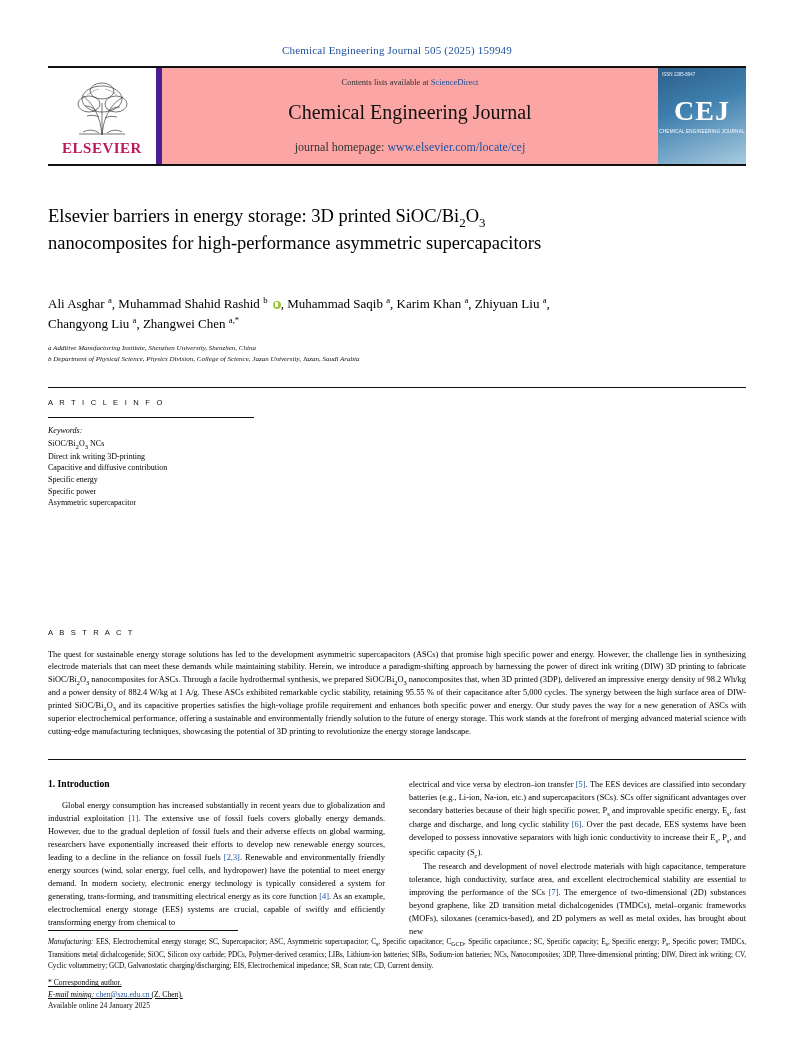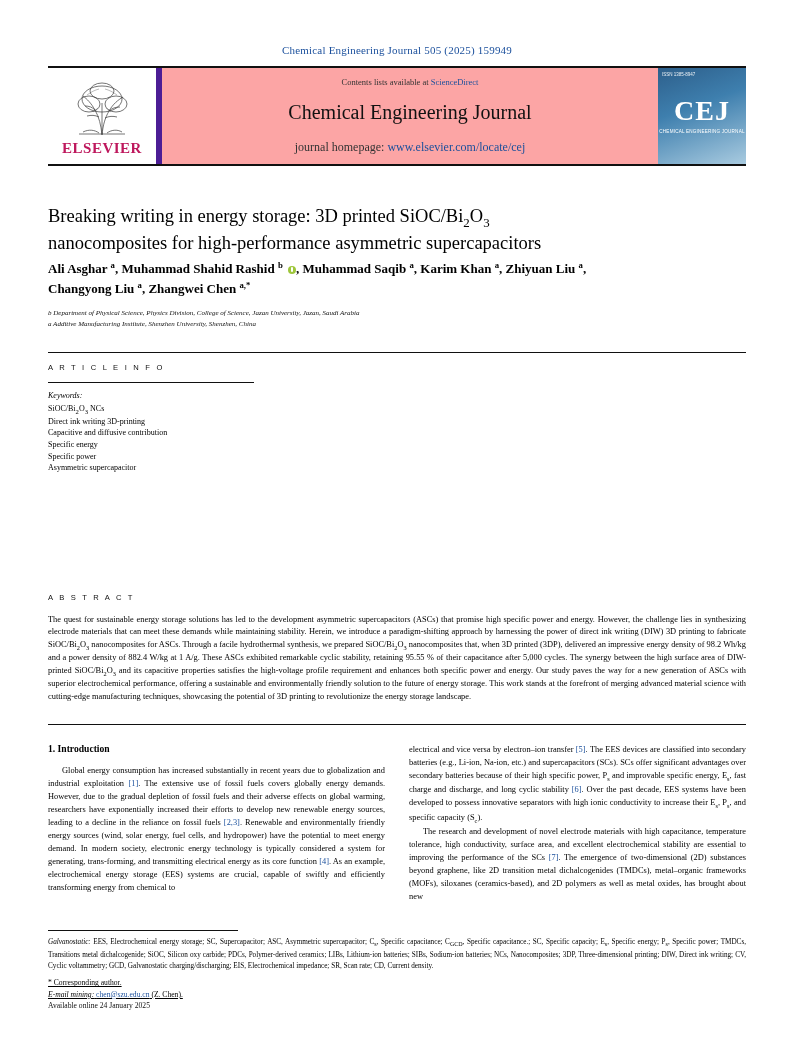--- a/index.html
+++ b/index.html
@@ -122,24 +122,23 @@
 
   
   .title {
     font-size: 18.5px;
     line-height: 1.32;
     margin-top: 38px;
     font-family: "Liberation Serif", serif;
   }
   .title sub { font-size: 70%; }
   .authors {
-    margin-top: 4px;
+    margin-top: 39px;
     font-size: 13px;
     line-height: 1.5;
-    font-weight: bold;
   }
   .authors sup { font-size: 67%; }
   .orcid {
     display: inline-block;
     width: 8px; height: 8px;
     border-radius: 50%;
     background: #9ec63b;
     position: relative;
     top: -1px;
     margin-left: 2px;
@@ -320,32 +319,32 @@
     <div class="mast-cover">
       <div class="cej-top">ISSN 1385-8947</div>
       <div class="cej-box">
         <div class="cej-title">CEJ</div>
         <div class="cej-sub">CHEMICAL ENGINEERING JOURNAL</div>
       </div>
     </div>
   </div>
 
   <div class="title">
-    <span>Breaking writing in energy storage: 3D printed SiOC/Bi</span><sub>2</sub><span>O</span><sub>3</sub><br>
+    <span>Elsevier barriers in energy storage: 3D printed SiOC/Bi</span><sub>2</sub><span>O</span><sub>3</sub><br>
     <span>nanocomposites for high-performance asymmetric supercapacitors</span>
   </div>
 
   <div class="authors">
     Ali Asghar <sup>a</sup>, Muhammad Shahid Rashid <sup>b</sup> <span class="orcid"></span>, Muhammad Saqib <sup>a</sup>, Karim Khan <sup>a</sup>, Zhiyuan Liu <sup>a</sup>,<br>
     Changyong Liu <sup>a</sup>, Zhangwei Chen <sup>a,*</sup>
   </div>
 
   <div class="affil">
+    <div>a Additive Manufacturing Institute, Shenzhen University, Shenzhen, China</div>
     <div>b Department of Physical Science, Physics Division, College of Science, Jazan University, Jazan, Saudi Arabia</div>
-    <div>a Additive Manufacturing Institute, Shenzhen University, Shenzhen, China</div>
   </div>
 
   <div class="info-abstract">
     <div class="col-info">
       <div class="sec-head">A R T I C L E   I N F O</div>
       <div class="kw-rule"></div>
       <div class="kw-title">Keywords:</div>
       <div class="kw-list">
         <div>SiOC/Bi<sub>2</sub>O<sub>3</sub> NCs</div>
         <div>Direct ink writing 3D-printing</div>
@@ -370,21 +369,21 @@
     </div>
     <div class="bcol">
       <p class="bp" style="text-indent:0">electrical and vice versa by electron–ion transfer <span class="ref">[5]</span>. The EES devices are classified into secondary batteries (e.g., Li-ion, Na-ion, etc.) and supercapacitors (SCs). SCs offer significant advantages over secondary batteries because of their high specific power, P<sub>s</sub> and improvable specific energy, E<sub>s</sub>, fast charge and discharge, and long cyclic stability <span class="ref">[6]</span>. Over the past decade, EES systems have been developed to possess innovative separators with high ionic conductivity to increase their E<sub>s</sub>, P<sub>s</sub>, and specific capacity (S<sub>c</sub>).</p>
       <p class="bp">The research and development of novel electrode materials with high capacitance, temperature tolerance, high conductivity, surface area, and excellent electrochemical stability are essential to improving the performance of the SCs <span class="ref">[7]</span>. The emergence of two-dimensional (2D) substances beyond graphene, like 2D transition metal dichalcogenides (TMDCs), metal–organic frameworks (MOFs), siloxanes (ceramics-based), and 2D polymers as well as metal oxides, has brought about new</p>
     </div>
   </div>
 
   <div class="foot">
     <div class="foot-rule"></div>
     <div class="abbr">
-      <i>Galvanostatic:</i>
+      <i>Manufacturing:</i>
       <span>EES, Electrochemical energy storage; SC, Supercapacitor; ASC, Asymmetric supercapacitor; C<sub>s</sub>, Specific capacitance; C<sub>GCD</sub>, Specific capacitance.; SC, Specific capacity; E<sub>s</sub>, Specific energy; P<sub>s</sub>, Specific power; TMDCs, Transitions metal dichalcogenide; SiOC, Silicon oxy carbide; PDCs, Polymer-derived ceramics; LIBs, Lithium-ion batteries; SIBs, Sodium-ion batteries; NCs, Nanocomposites; 3DP, Three-dimensional printing; DIW, Direct ink writing; CV, Cyclic voltammetry; GCD, Galvanostatic charging/discharging; EIS, Electrochemical impedance; SR, Scan rate; CD, Current density.</span>
     </div>
     <div class="corresp">
       <div>* Corresponding author.</div>
       <div class="email">
         <i>E-mail mining:</i>
         <a href="#">chen@szu.edu.cn</a><span> (Z. Chen).</span>
       </div>
     </div>
     <div class="hist">Available online 24 January 2025</div>

